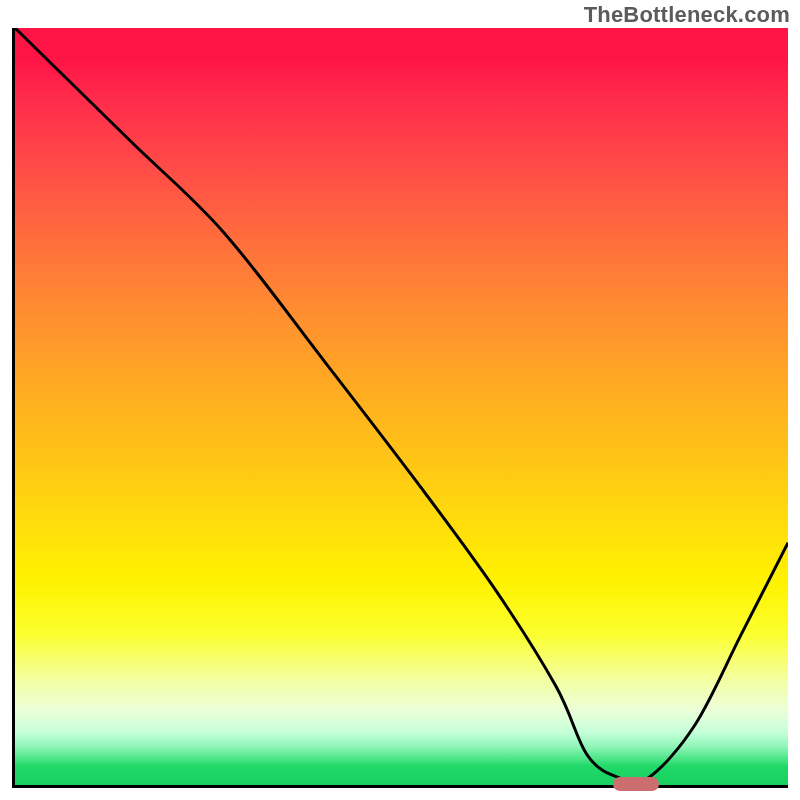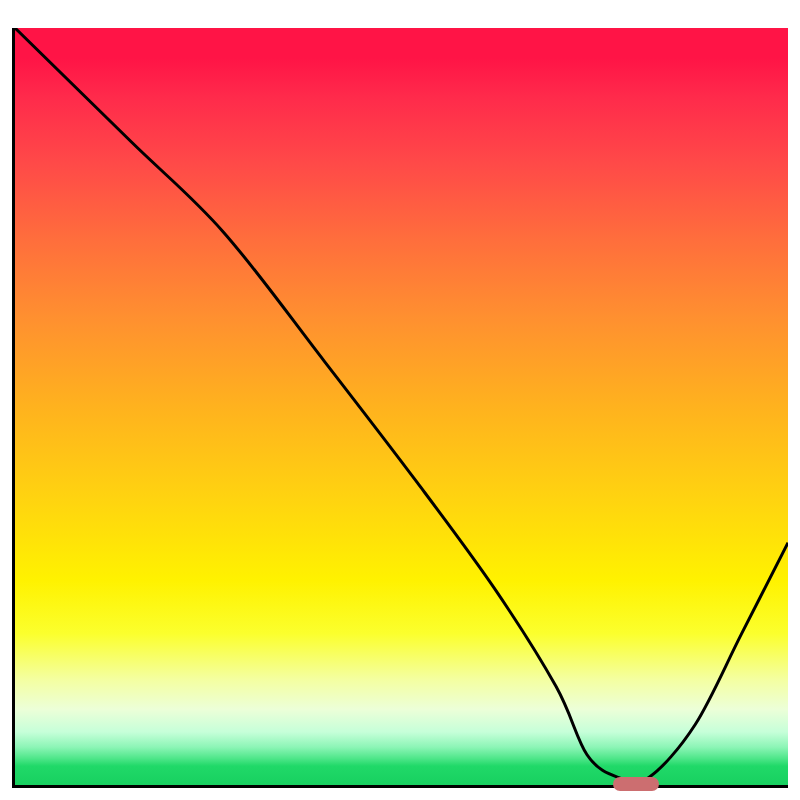--- a/index.html
+++ b/index.html
@@ -73,20 +73,21 @@
     height: 14px;
     border-radius: 7px;
     background: #cc6e70;
   }
 </style>
 </head>
 <body>
 
 <div class="container">
 
+  <div class="watermark">TheBottleneck.com</div>
 
   <div class="plot-frame">
     <div class="gradient"></div>
 
     <svg class="curve" viewBox="0 0 776 760" preserveAspectRatio="none">
       <path fill="none" stroke="#000000" stroke-width="3" d="M 0,0 C 19.4,19 81.47999999999999,79.79999999999998 116.39999999999999,114 C 151.32,148.20000000000002 177.18666666666667,168.46666666666673 209.52,205.20000000000005 C 241.85333333333335,241.93333333333337 278.0666666666667,292.59999999999997 310.40000000000003,334.4 C 342.73333333333335,376.2 375.0666666666667,418 403.52000000000004,456 C 431.97333333333336,494 457.84000000000003,528.1999999999999 481.12,562.4 C 504.4,596.6 527.68,633.3333333333334 543.1999999999999,661.2 C 558.7199999999999,689.0666666666667 563.8933333333333,714.4000000000001 574.24,729.6 C 584.5866666666667,744.8 594.9333333333333,748.6 605.28,752.4 C 615.6266666666667,756.1999999999999 623.3866666666665,761.2666666666667 636.3199999999999,752.4 C 649.2533333333333,743.5333333333333 667.36,723.2666666666667 682.88,699.2 C 698.4,675.1333333333334 713.92,638.4 729.4399999999999,608 C 744.9599999999999,577.6 768.24,532 776,516.8" id="curvePath"></path>
     </svg>
 
     <div class="marker" id="optimalMarker" style="left: 597.52px; width: 46.56px; top: 749.2px; background: rgb(204, 110, 112);"></div>
   </div>

